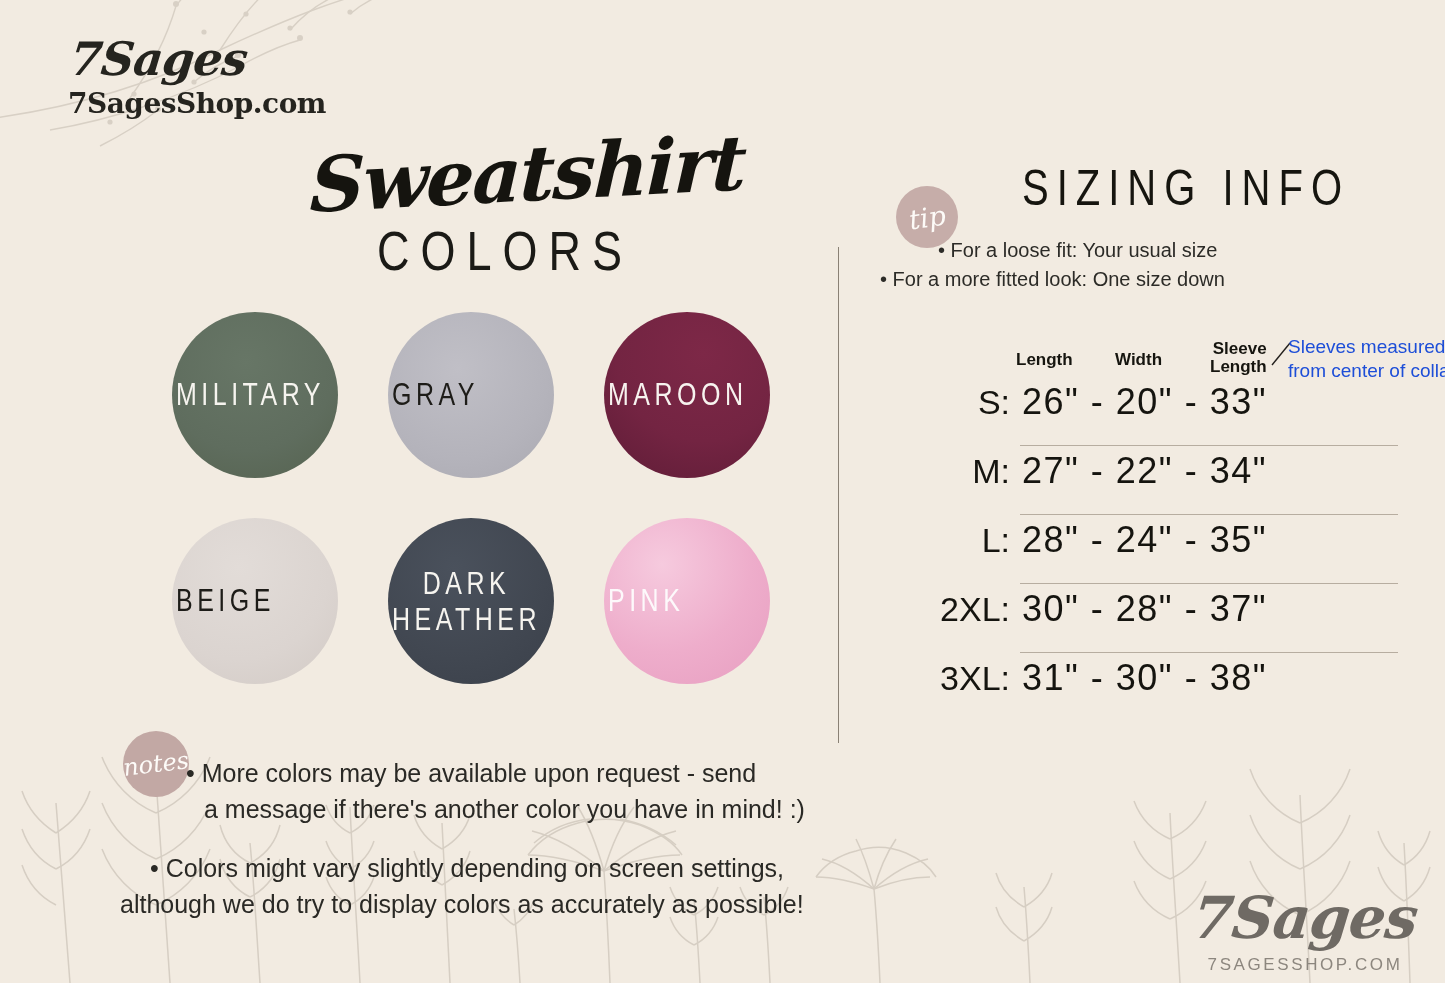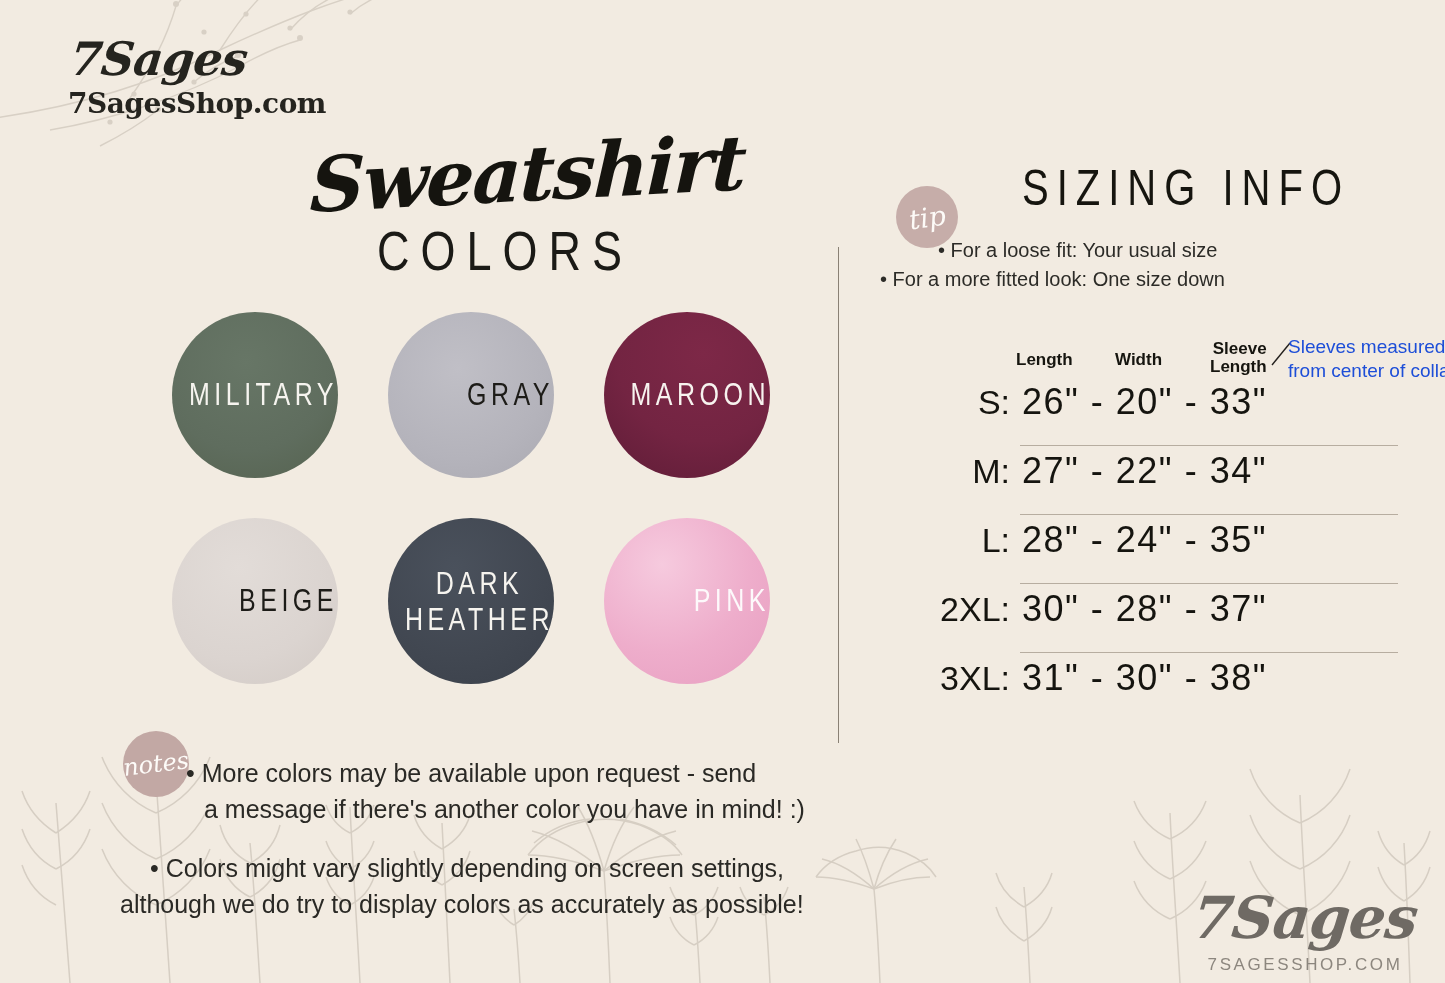--- a/index.html
+++ b/index.html
@@ -95,21 +95,21 @@
     display: flex;
     gap: 50px;
     margin-bottom: 40px;
   }
   .swatch {
     width: 166px;
     height: 166px;
     border-radius: 50%;
     display: flex;
     align-items: center;
-    justify-content: flex-end;
+    justify-content: flex-start;
     text-align: center;
     flex: none;
   }
   .swatch-label {
     font-family: "Liberation Sans", sans-serif;
     font-size: 25px;
     letter-spacing: 4.5px;
     line-height: 1.18;
     transform: scaleY(1.22);
     font-weight: 400;

